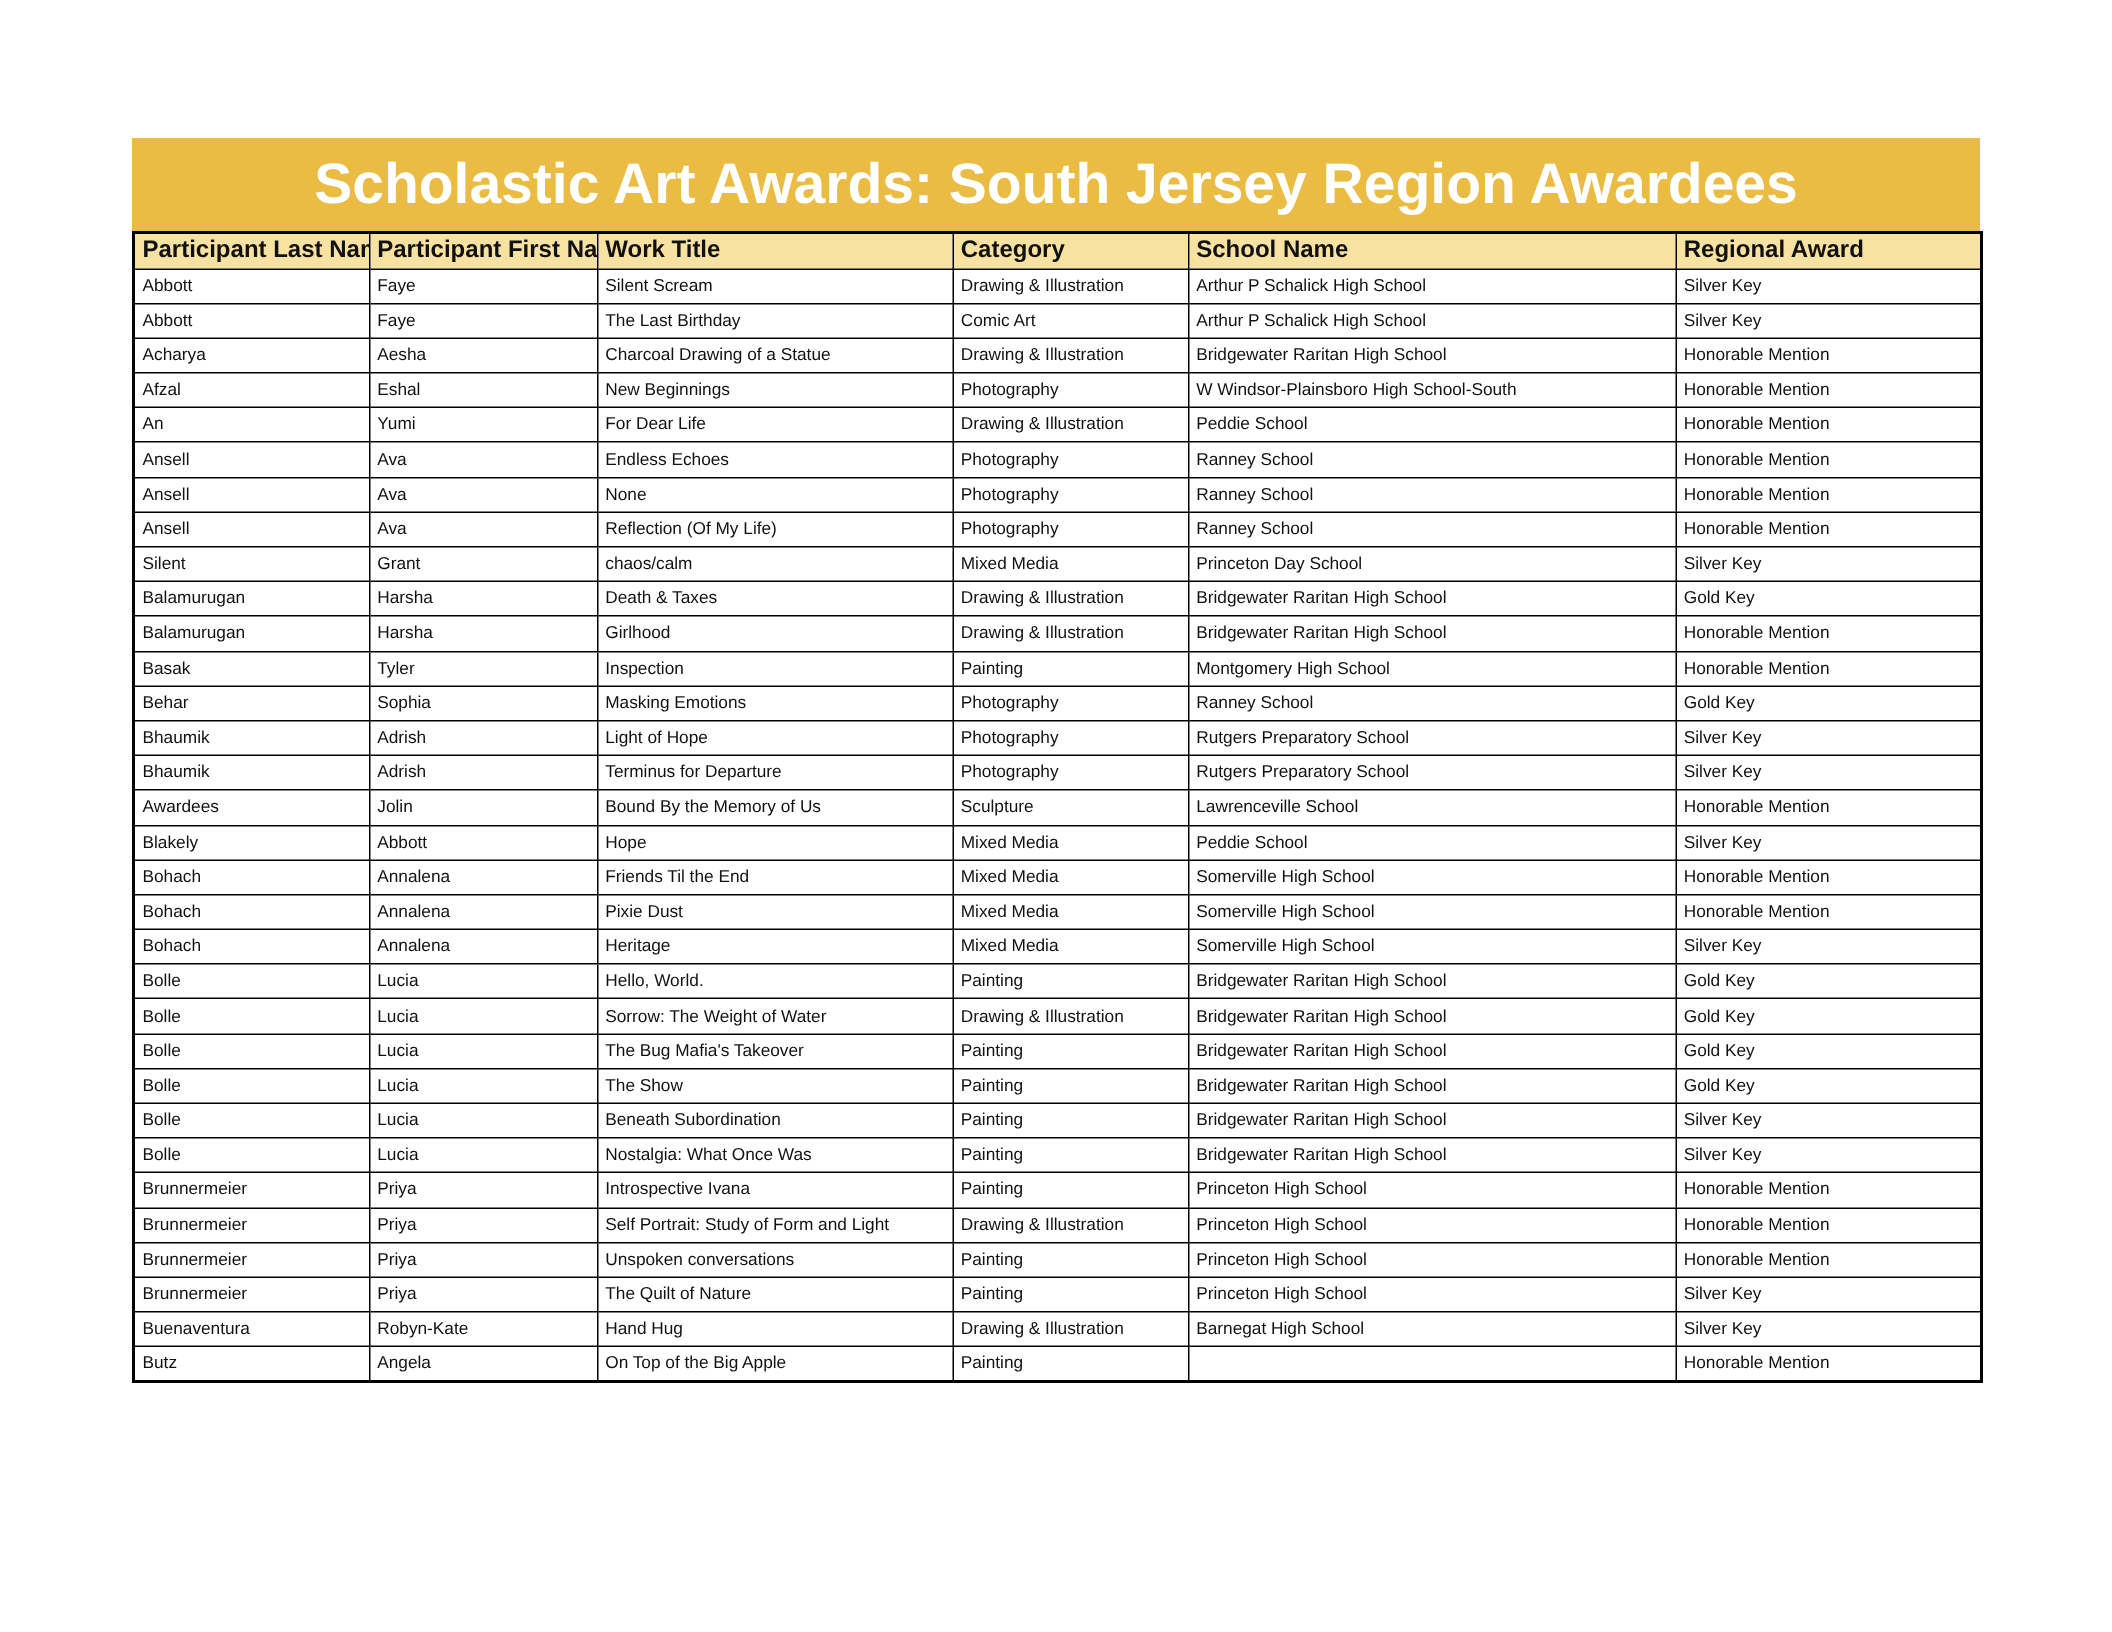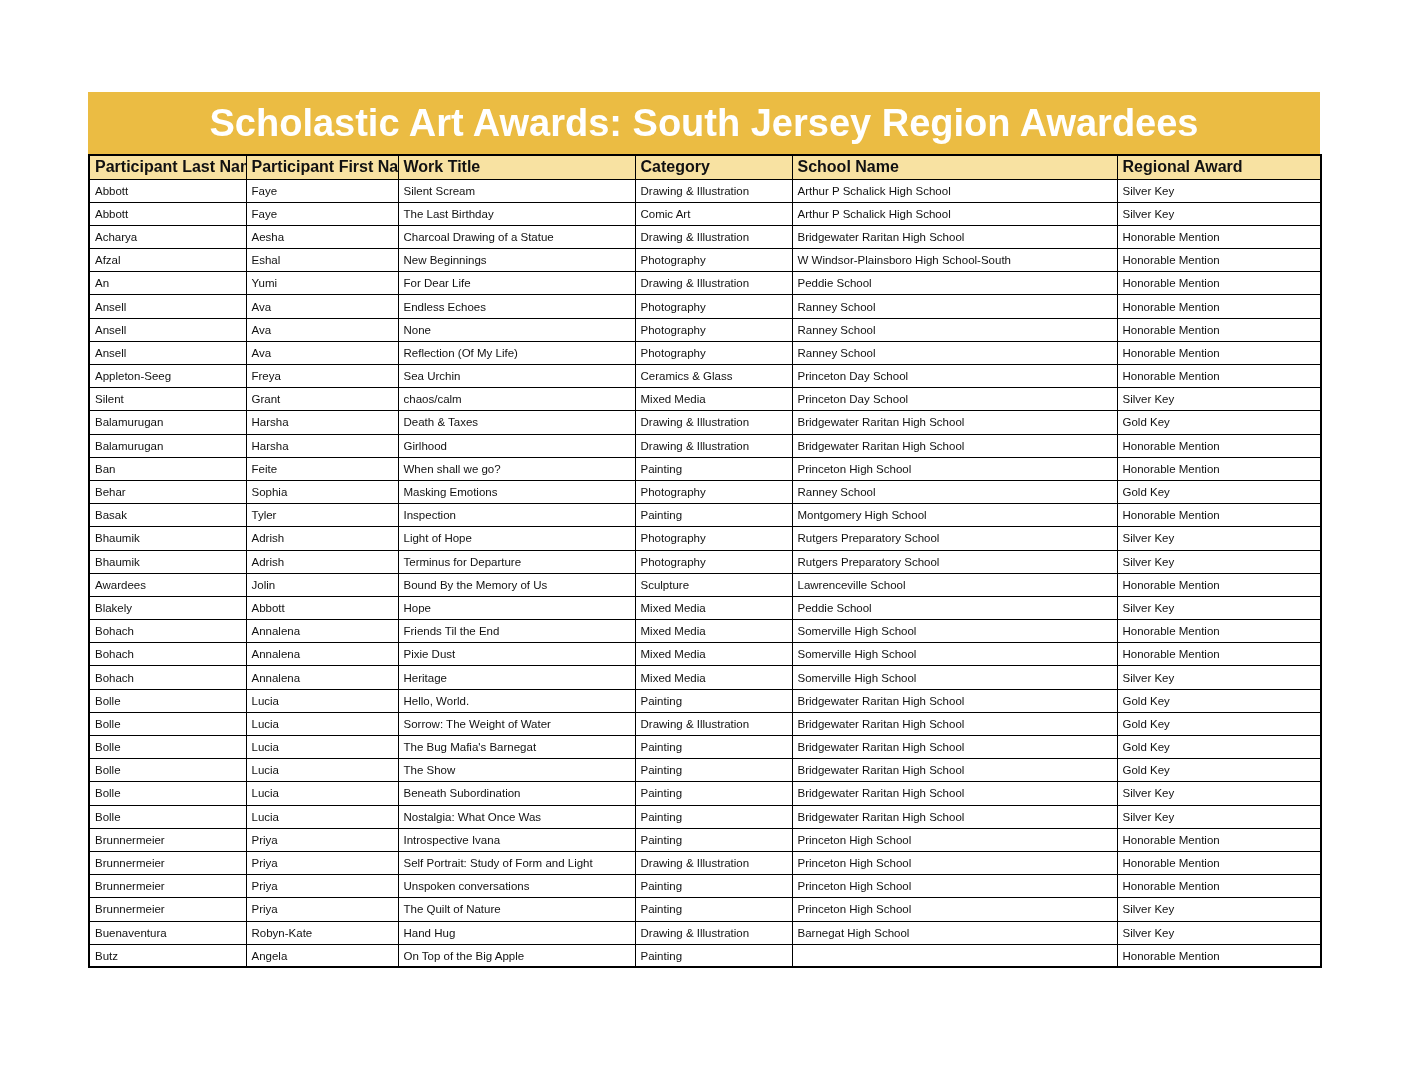--- a/index.html
+++ b/index.html
@@ -158,28 +158,20 @@
         </tr>
         <tr>
           <td>Ansell</td>
           <td>Ava</td>
           <td>Reflection (Of My Life)</td>
           <td>Photography</td>
           <td>Ranney School</td>
           <td>Honorable Mention</td>
         </tr>
         <tr>
-          <td>Appleton-Seeg</td>
-          <td>Freya</td>
-          <td>Sea Urchin</td>
-          <td>Ceramics &amp; Glass</td>
-          <td>Princeton Day School</td>
-          <td>Honorable Mention</td>
-        </tr>
-        <tr>
           <td>Silent</td>
           <td>Grant</td>
           <td>chaos/calm</td>
           <td>Mixed Media</td>
           <td>Princeton Day School</td>
           <td>Silver Key</td>
         </tr>
         <tr>
           <td>Balamurugan</td>
           <td>Harsha</td>
@@ -190,42 +182,34 @@
         </tr>
         <tr>
           <td>Balamurugan</td>
           <td>Harsha</td>
           <td>Girlhood</td>
           <td>Drawing &amp; Illustration</td>
           <td>Bridgewater Raritan High School</td>
           <td>Honorable Mention</td>
         </tr>
         <tr>
-          <td>Ban</td>
-          <td>Feite</td>
-          <td>When shall we go?</td>
-          <td>Painting</td>
-          <td>Princeton High School</td>
+          <td>Basak</td>
+          <td>Tyler</td>
+          <td>Inspection</td>
+          <td>Painting</td>
+          <td>Montgomery High School</td>
           <td>Honorable Mention</td>
         </tr>
         <tr>
           <td>Behar</td>
           <td>Sophia</td>
           <td>Masking Emotions</td>
           <td>Photography</td>
           <td>Ranney School</td>
           <td>Gold Key</td>
-        </tr>
-        <tr>
-          <td>Basak</td>
-          <td>Tyler</td>
-          <td>Inspection</td>
-          <td>Painting</td>
-          <td>Montgomery High School</td>
-          <td>Honorable Mention</td>
         </tr>
         <tr>
           <td>Bhaumik</td>
           <td>Adrish</td>
           <td>Light of Hope</td>
           <td>Photography</td>
           <td>Rutgers Preparatory School</td>
           <td>Silver Key</td>
         </tr>
         <tr>
@@ -288,21 +272,21 @@
           <td>Bolle</td>
           <td>Lucia</td>
           <td>Sorrow: The Weight of Water</td>
           <td>Drawing &amp; Illustration</td>
           <td>Bridgewater Raritan High School</td>
           <td>Gold Key</td>
         </tr>
         <tr>
           <td>Bolle</td>
           <td>Lucia</td>
-          <td>The Bug Mafia's Barnegat</td>
+          <td>The Bug Mafia's Takeover</td>
           <td>Painting</td>
           <td>Bridgewater Raritan High School</td>
           <td>Gold Key</td>
         </tr>
         <tr>
           <td>Bolle</td>
           <td>Lucia</td>
           <td>The Show</td>
           <td>Painting</td>
           <td>Bridgewater Raritan High School</td>

